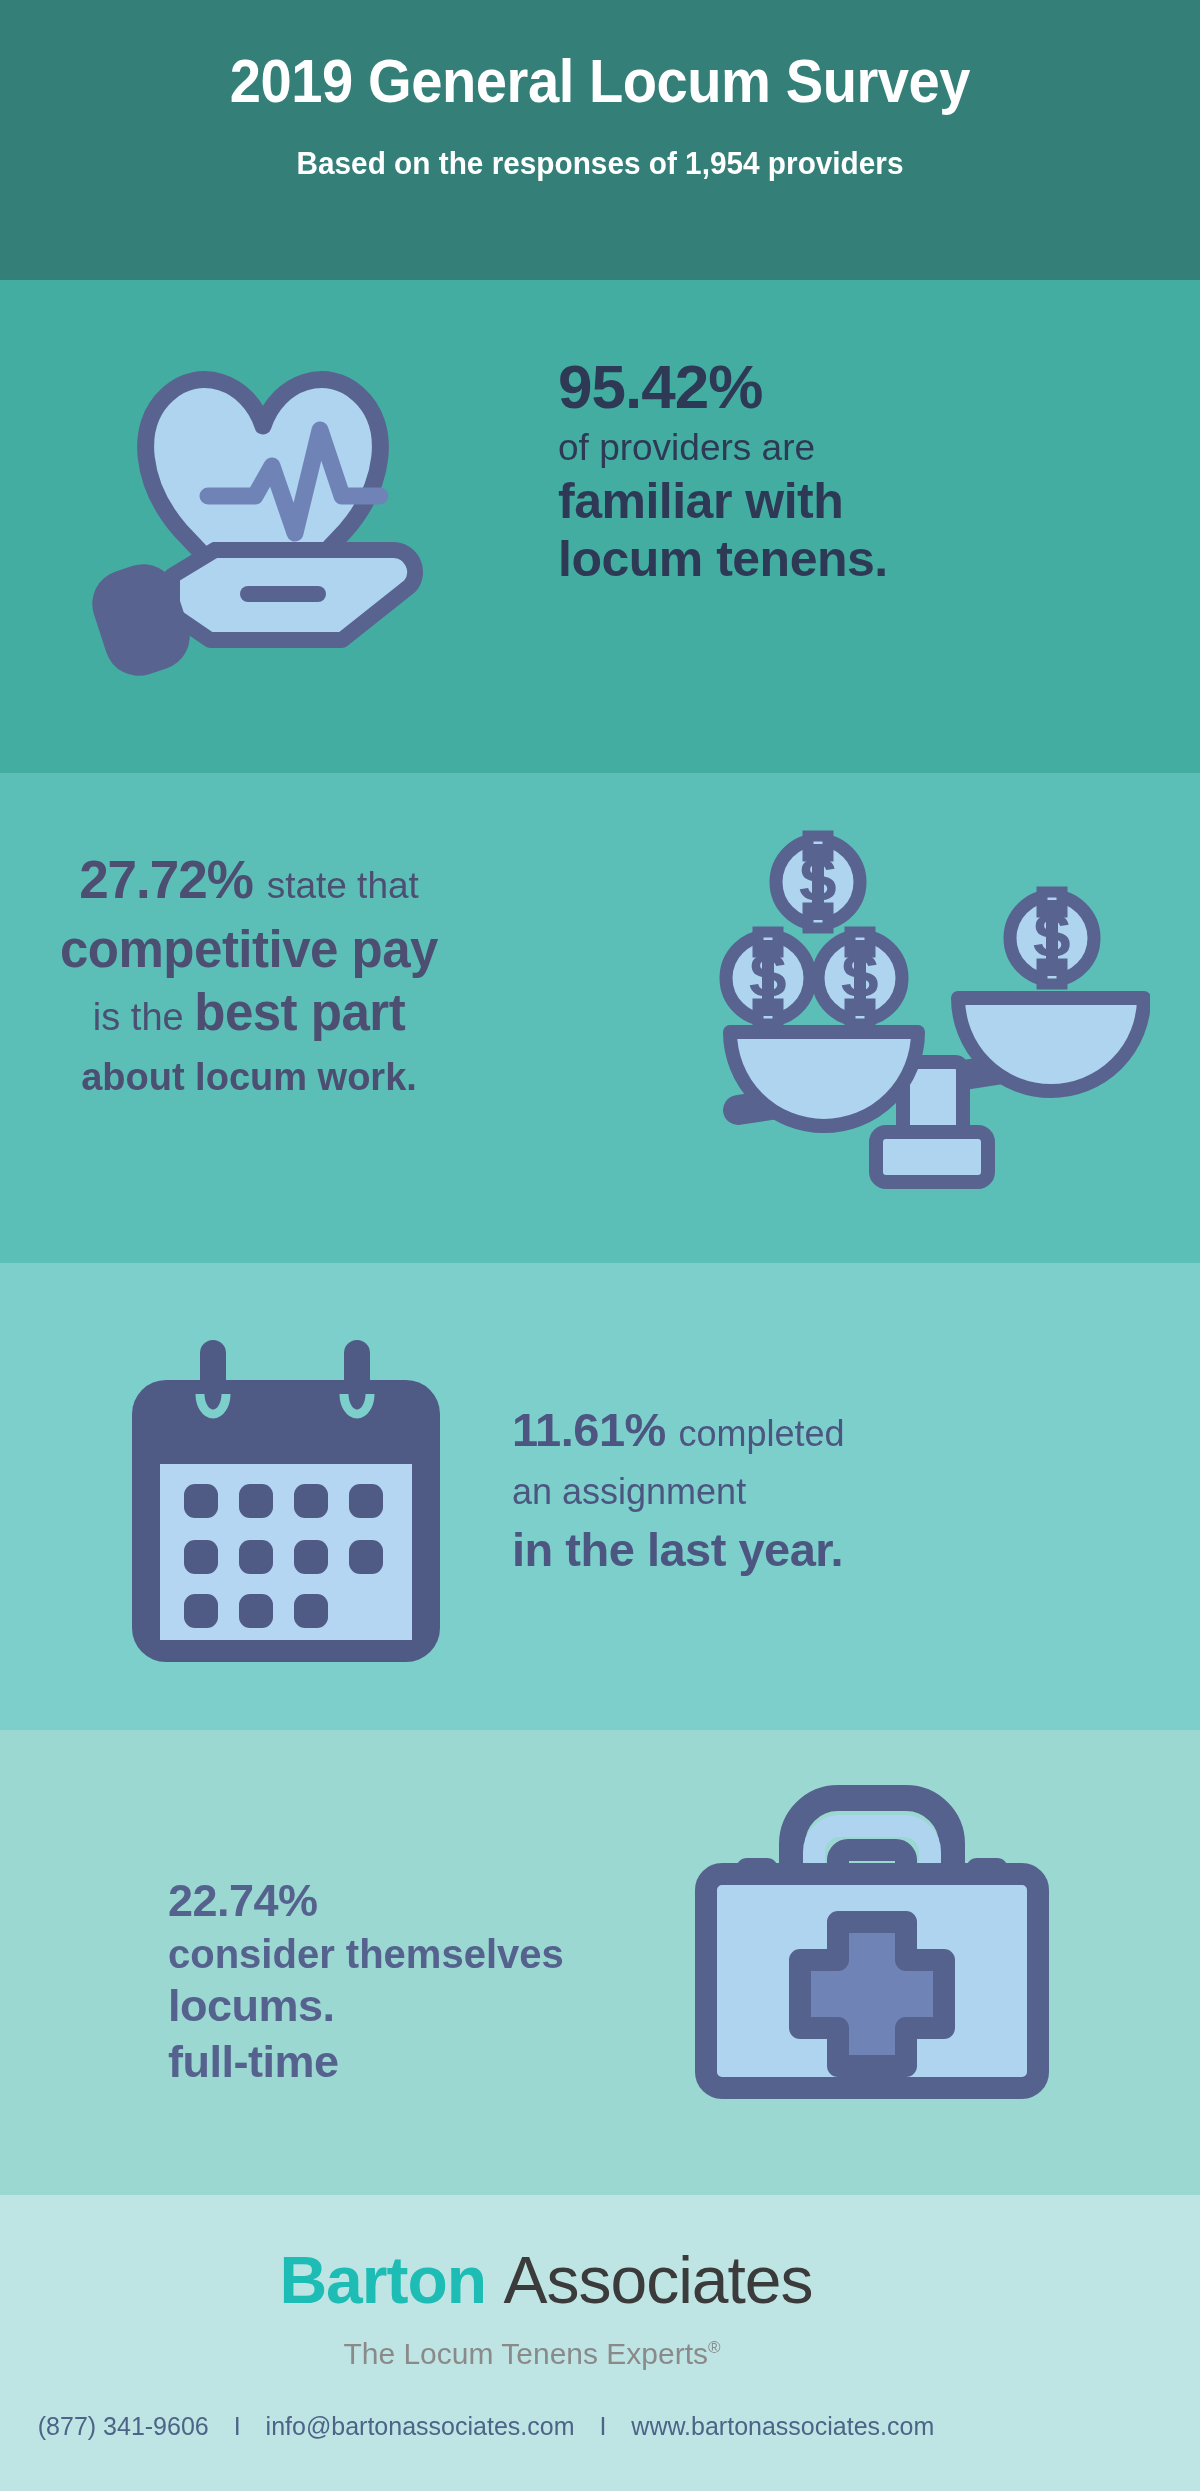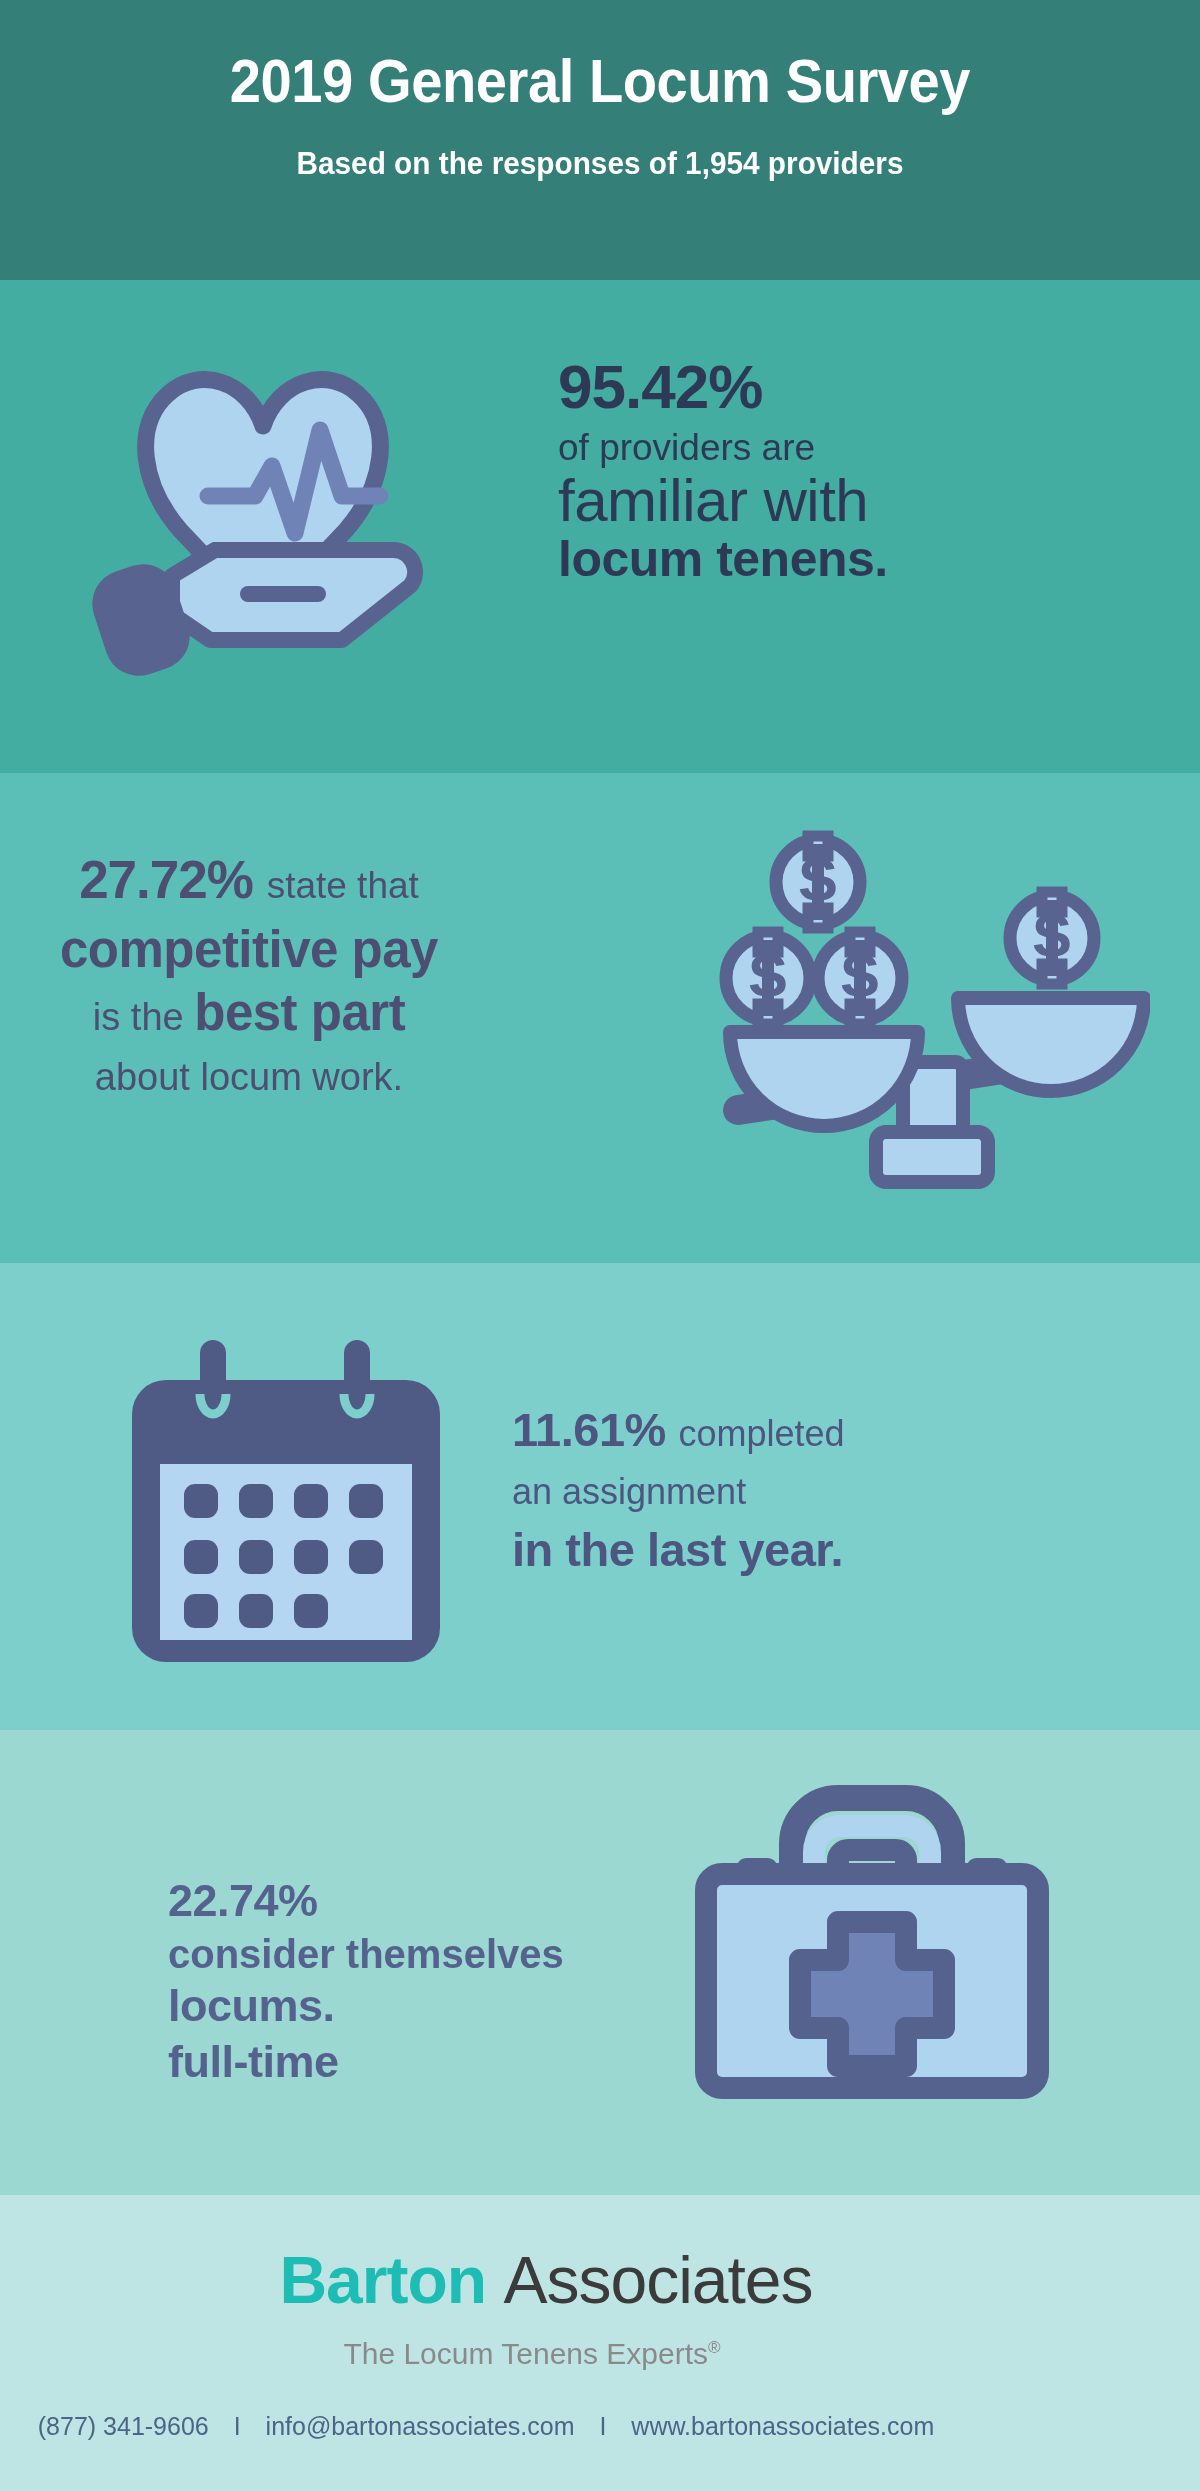--- a/index.html
+++ b/index.html
@@ -41,32 +41,32 @@
   
   .stat-text { position:absolute; }
   .line { white-space:nowrap; }
   .pct      { font-weight:bold; }
   .lite     { font-weight:normal; }
 
   
   #stat1-text { left:558px; top:350px; color:#2e3a55; }
   #stat1-text .l1 { font-size:62px; font-weight:bold; letter-spacing:-1px; line-height:74px; }
   #stat1-text .l2 { font-size:37px; font-weight:normal; line-height:48px; }
-  #stat1-text .l3 { font-size:60px; font-weight:normal; letter-spacing:-0.5px; line-height:58px; }
+  #stat1-text .l3 { font-size:50px; font-weight:bold; letter-spacing:-0.5px; line-height:58px; }
   #stat1-text .l4 { font-size:50px; font-weight:bold; letter-spacing:-0.5px; line-height:58px; }
   #icon-heart { position:absolute; left:80px; top:318px; width:365px; height:360px; }
 
   
   #stat2-text { left:60px; top:848px; color:#4c4f71;text-align:center; }
   #stat2-text .l1 { font-size:53px; line-height:64px; letter-spacing:-1px; }
   #stat2-text .l1 .sm { font-size:37px; font-weight:normal; letter-spacing:0; }
   #stat2-text .l2 { font-size:51px; font-weight:bold; line-height:64px; letter-spacing:-0.5px; }
   #stat2-text .l3 { font-size:38px; font-weight:normal; line-height:62px; }
   #stat2-text .l3 .bg { font-size:51px; font-weight:bold; letter-spacing:-0.5px; }
-  #stat2-text .l4 { font-size:38px; font-weight:normal; line-height:58px; }
+  #stat2-text .l4 { font-size:38px; font-weight:bold; line-height:58px; }
   #icon-scales { position:absolute; left:700px; top:820px; width:450px; height:380px; }
 
   
   #stat3-text { left:512px; top:1400px; color:#4c5680; }
   #stat3-text .l1 { font-size:47px; line-height:60px; letter-spacing:-0.5px; }
   #stat3-text .l1 .sm { font-size:36px; font-weight:normal; letter-spacing:0; }
   #stat3-text .l2 { font-size:36px; font-weight:normal; line-height:56px; }
   #stat3-text .l3 { font-size:47px; font-weight:bold; line-height:60px; letter-spacing:-0.5px; }
   #icon-calendar { position:absolute; left:128px; top:1332px; width:316px; height:340px; }
 

